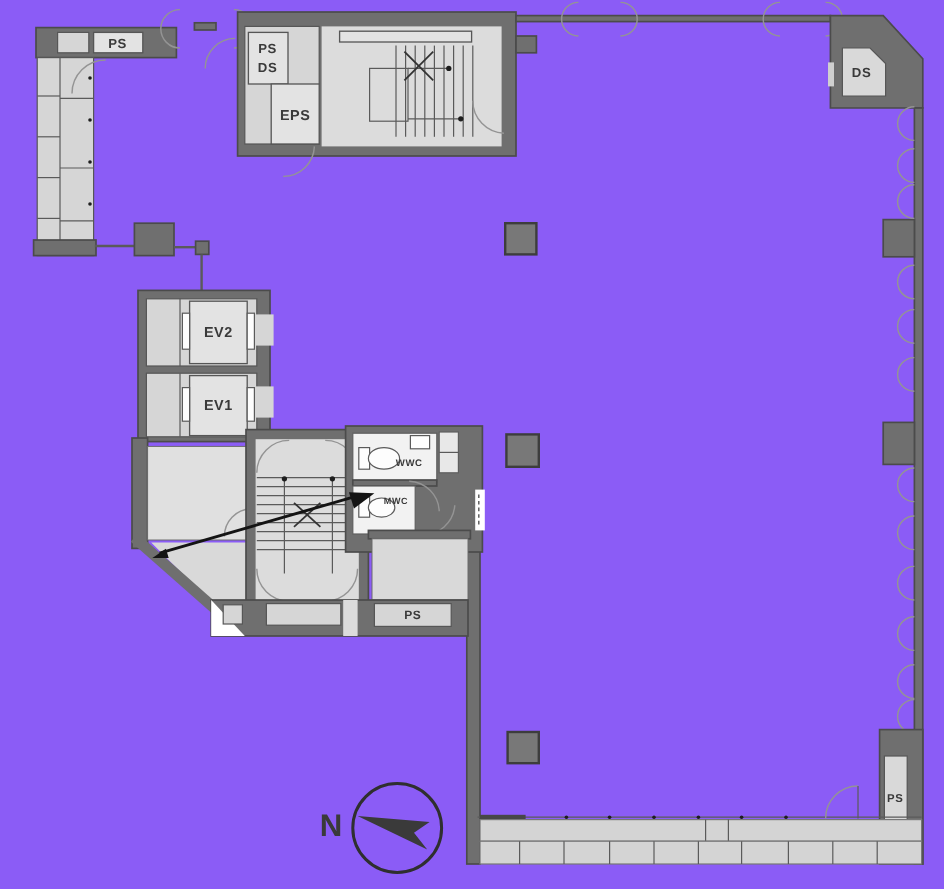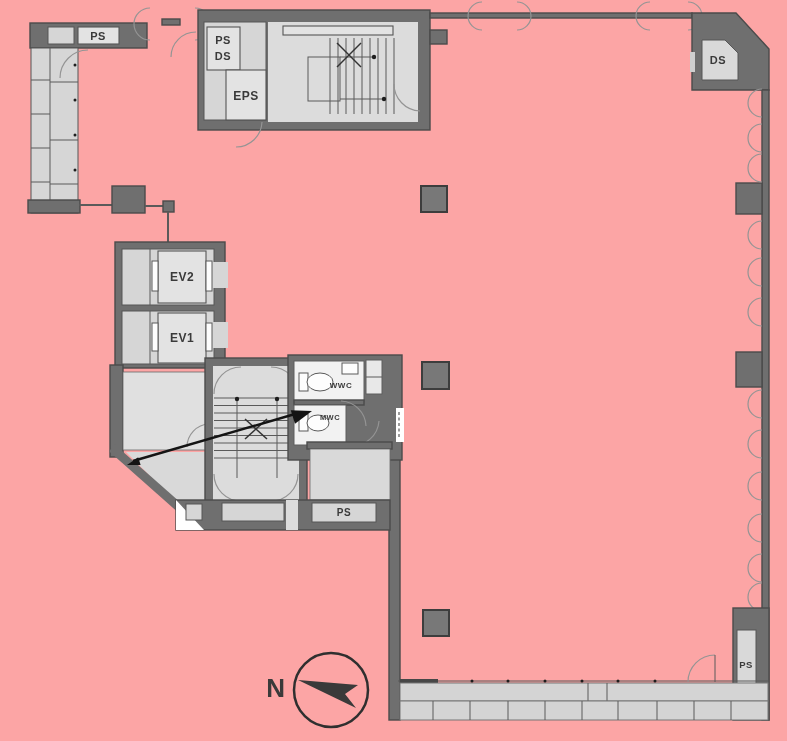--- a/index.html
+++ b/index.html
@@ -1,17 +1,17 @@
 <!DOCTYPE html>
 <html><head>
 <meta charset="utf-8">
 <style>
   html,body { margin:0; padding:0; background:#ffffff; }
   .canvas {
-    position:relative; width:787px; height:741px; background:#fca5a5;
+    position:relative; width:787px; height:741px; background:#8b5cf6;
     font-family:"Liberation Sans", sans-serif;
   }
   svg { display:block; }
   .wall   { fill:#6f6f6f; stroke:#4b4b4b; stroke-width:1.4; }
   .room   { fill:#d6d6d6; stroke:#565656; stroke-width:1; }
   .room2  { fill:#e3e3e3; stroke:#565656; stroke-width:1.1; }
   .floor  { fill:#dcdcdc; stroke:none; }
   .wc     { fill:#f2f2f2; stroke:#5f5f5f; stroke-width:1; }
   .fixture{ fill:#fdfdfd; stroke:#5a5a5a; stroke-width:1; }
   .ln     { stroke:#5a5a5a; stroke-width:1; fill:none; }

